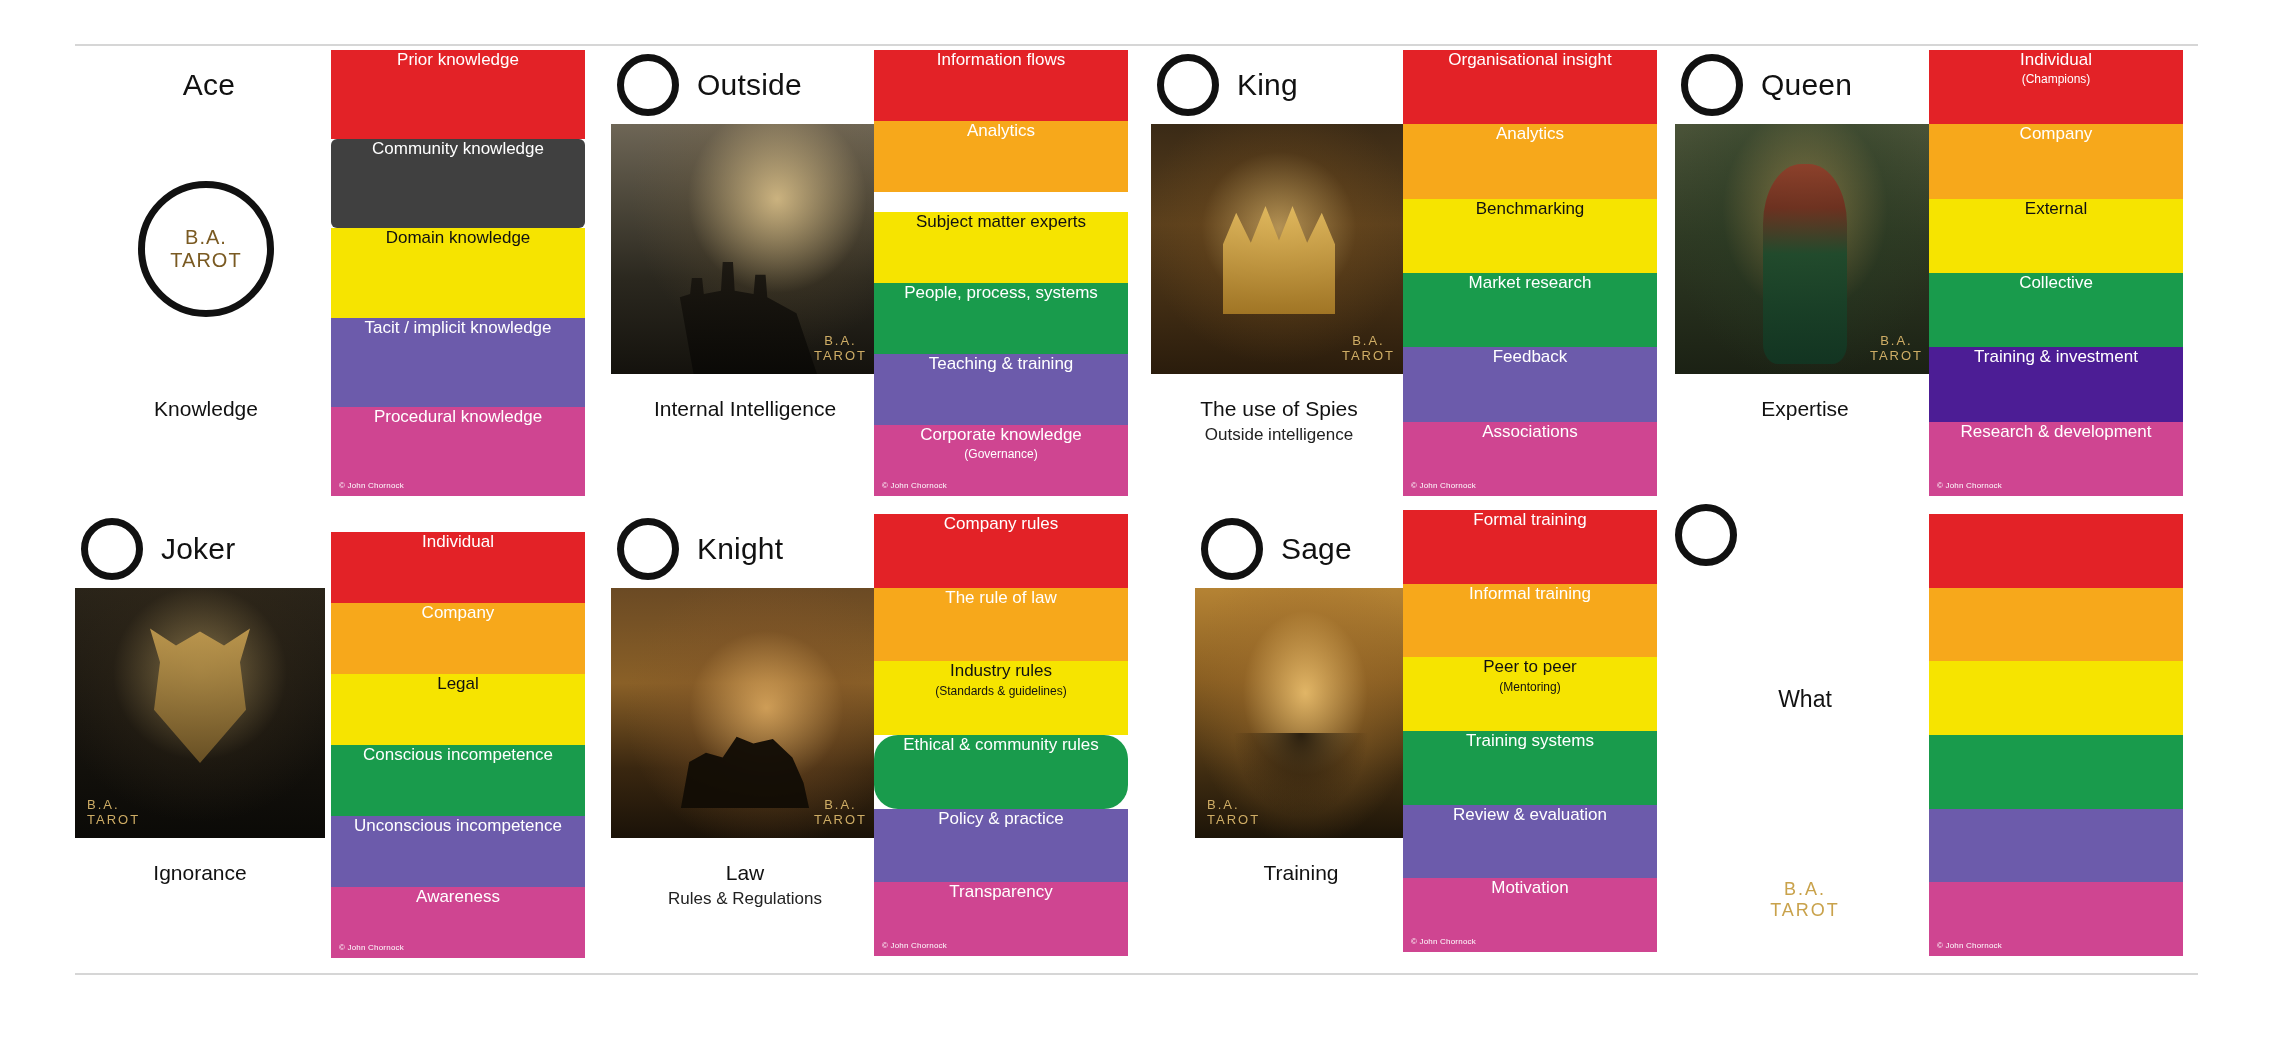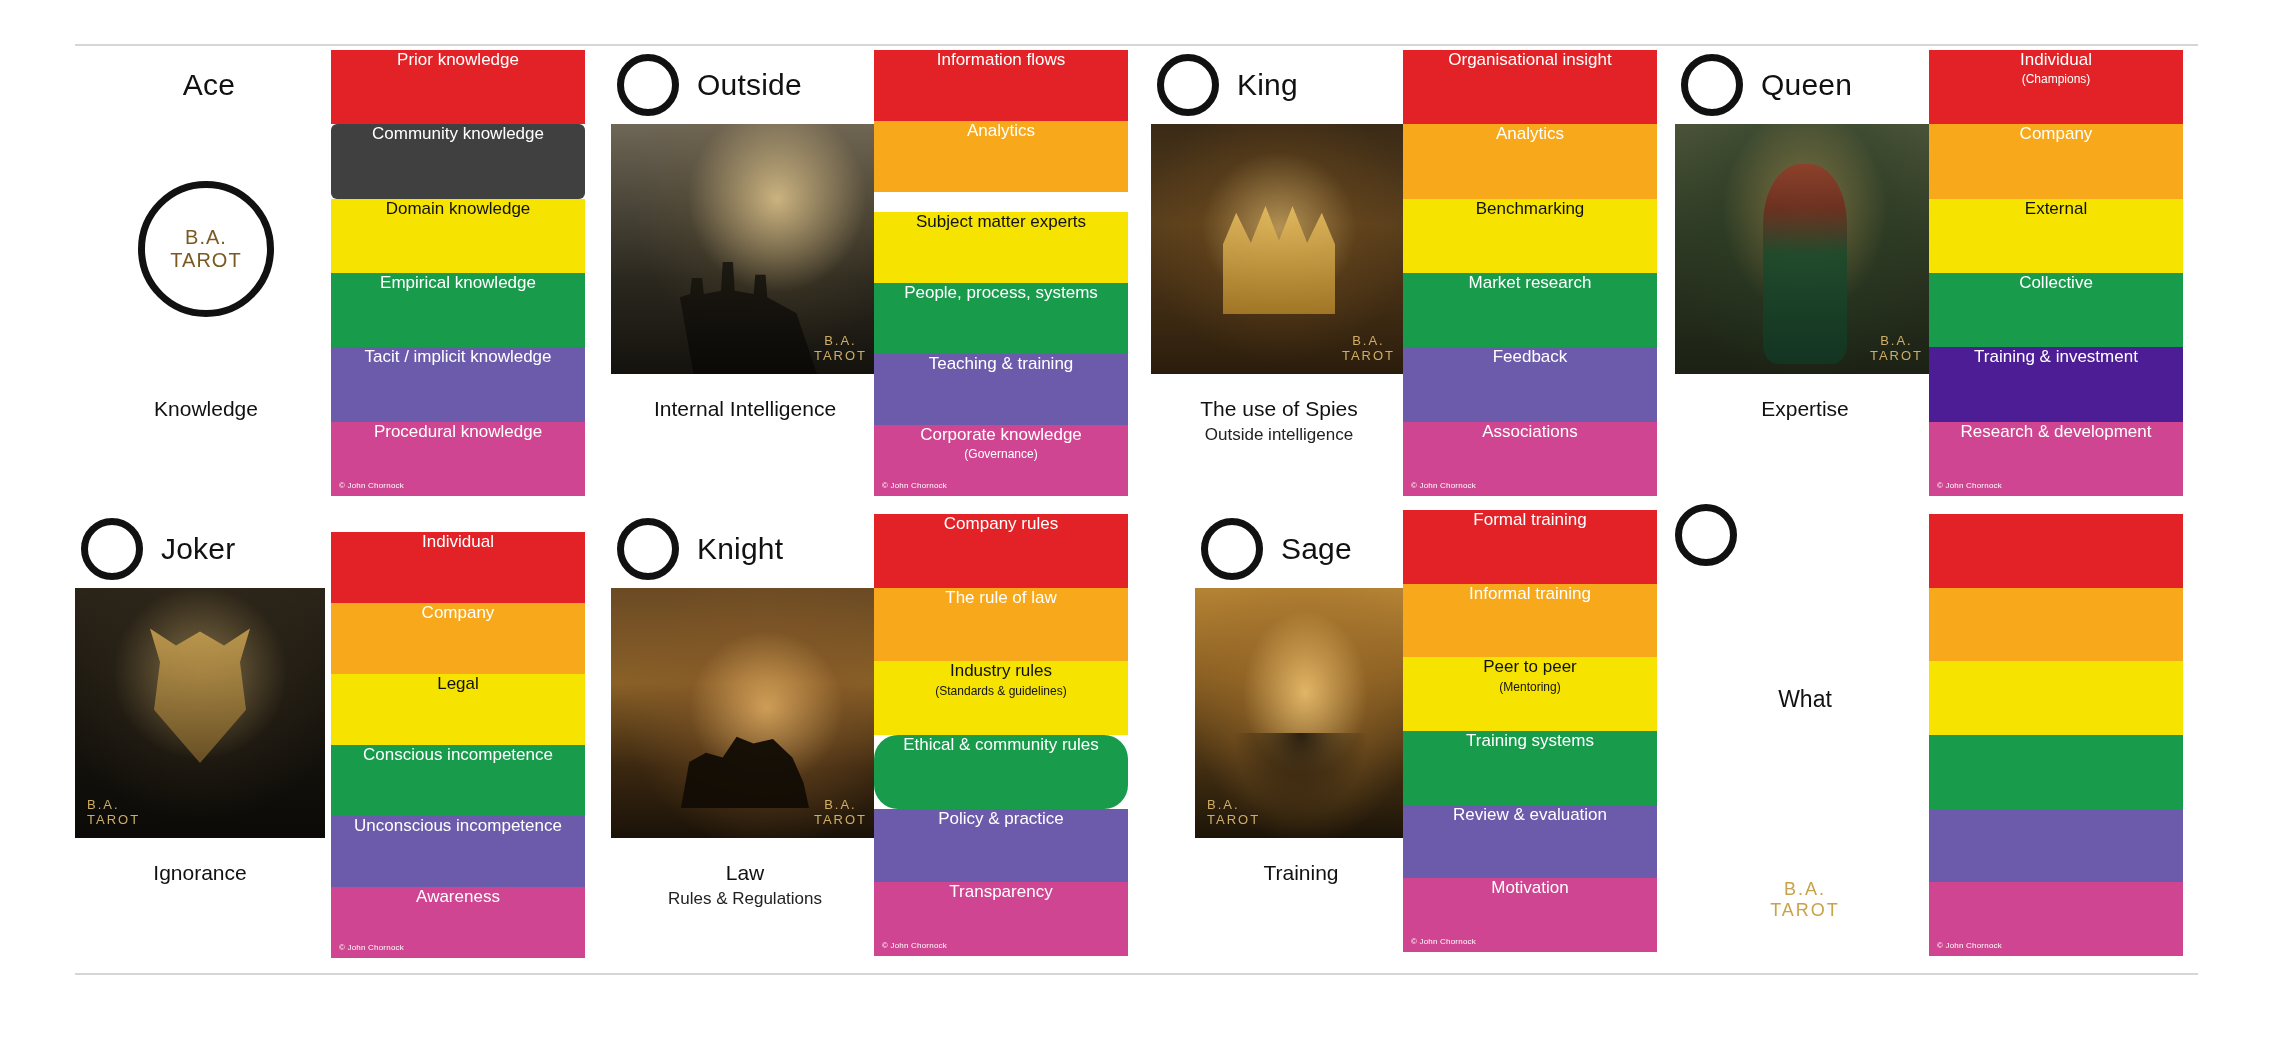--- a/index.html
+++ b/index.html
@@ -263,25 +263,20 @@
       <div class="stripe" style="background: #404040; border-radius: 6px;">
         <div>
           <span class="label">Community knowledge</span>
         </div>
       </div>
       <div class="stripe yellow" style="background: rgb(246, 228, 0);">
         <div>
           <span class="label">Domain knowledge</span>
         </div>
       </div>
-      <div class="stripe" style="background: rgb(25, 155, 76);">
-        <div>
-          <span class="label">Empirical knowledge</span>
-        </div>
-      </div>
       <div class="stripe" style="background: rgb(108, 91, 171);">
         <div>
           <span class="label">Tacit / implicit knowledge</span>
         </div>
       </div>
       <div class="stripe" style="background: rgb(207, 69, 145);">
         <div>
           <span class="label">Procedural knowledge</span>
         </div>
         <span class="copyright">© John Chornock</span>

